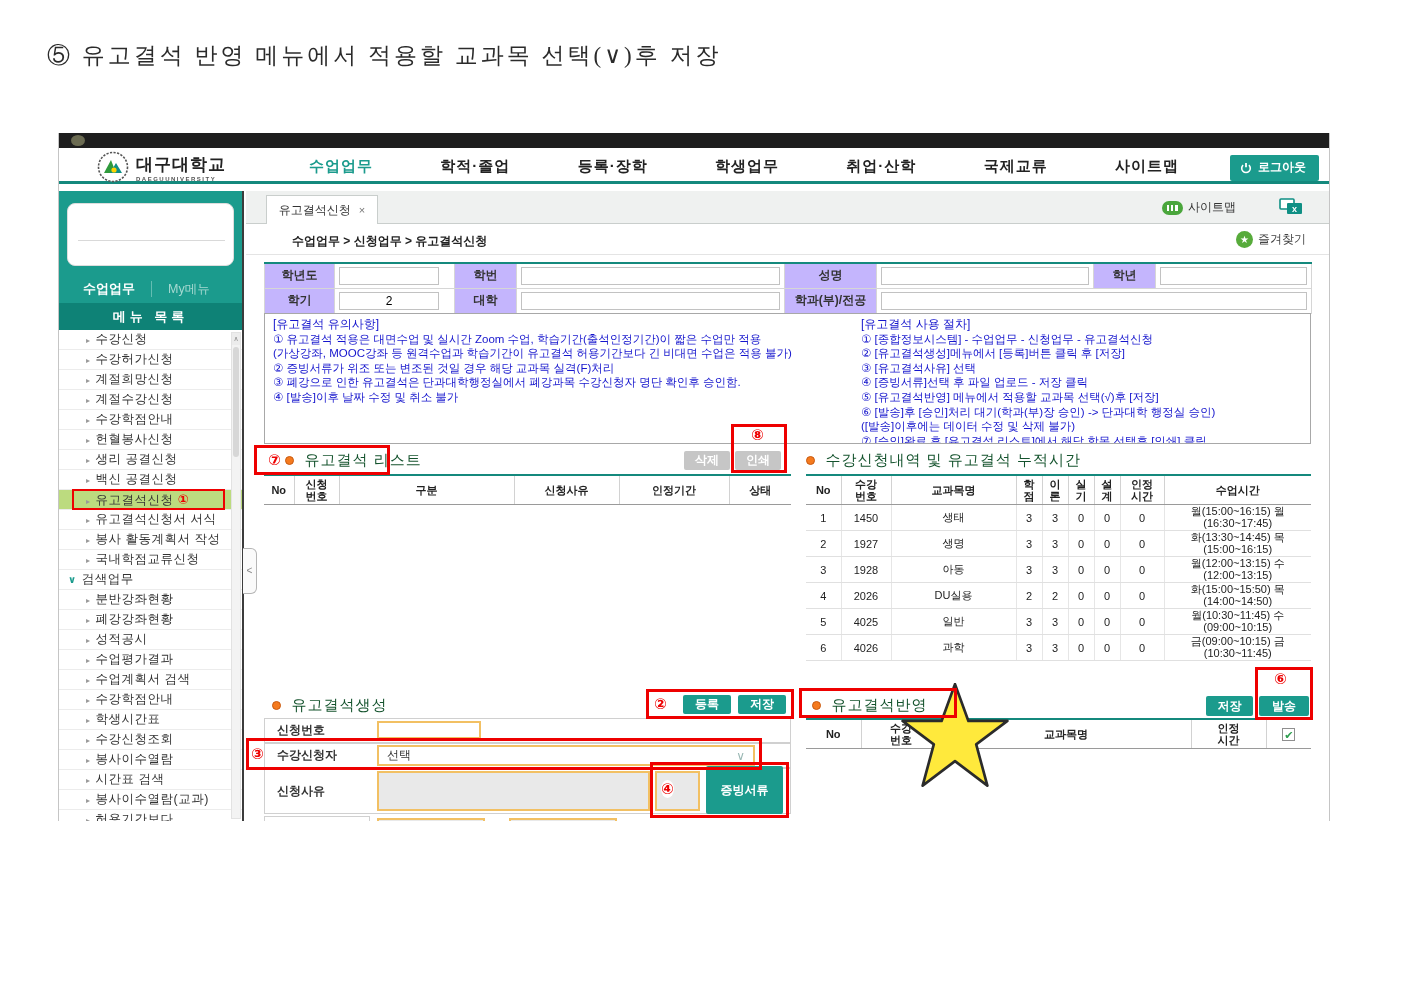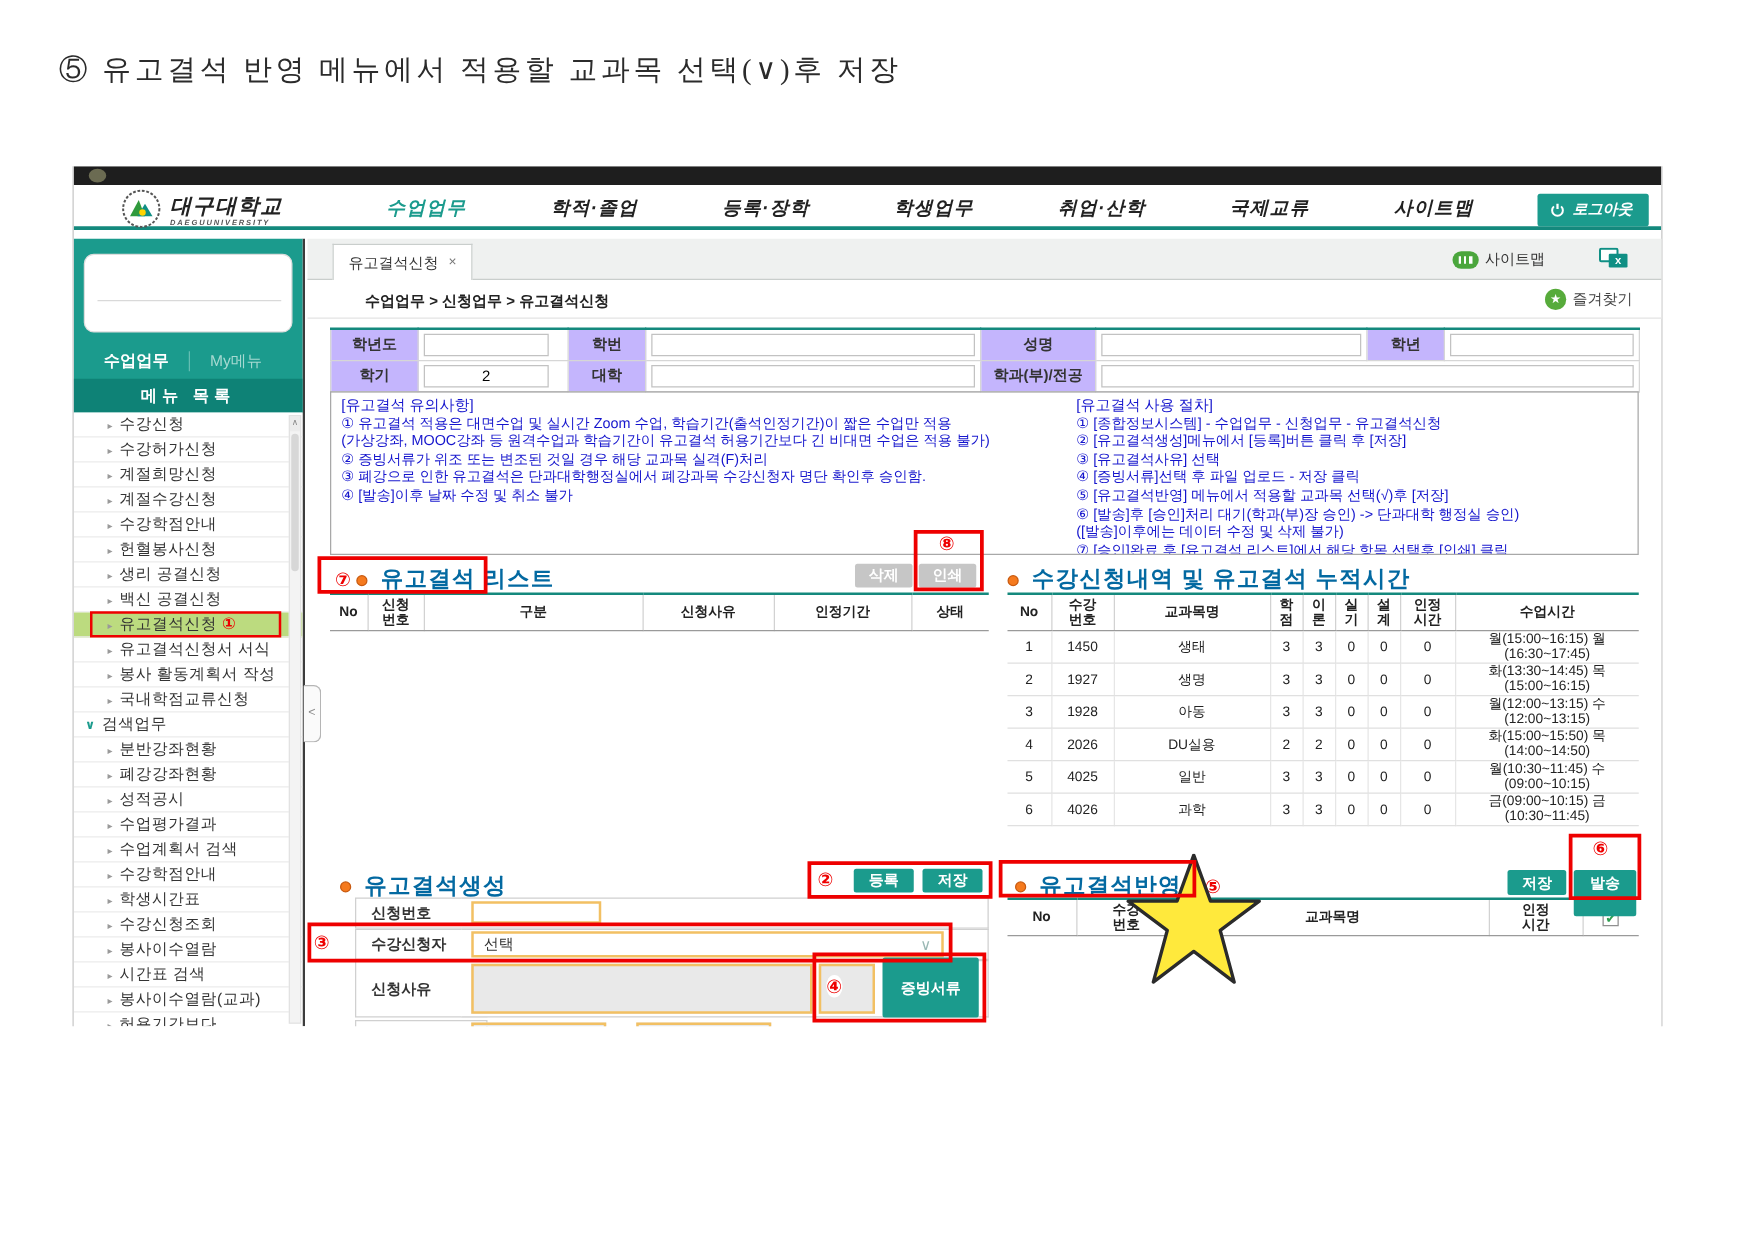--- a/index.html
+++ b/index.html
@@ -12,21 +12,21 @@
 
   .page-title{position:absolute;left:47px;top:40px;font-size:23px;letter-spacing:3px;
       font-family:"Liberation Serif","DejaVu Serif",serif;color:#2b2b2b;}
 
   
   .app{position:absolute;left:58px;top:133px;width:1272px;height:688px;background:#fff;
        border-left:1px solid #c5c5c5;border-right:1px solid #c5c5c5;overflow:hidden;}
   .topbar{position:absolute;left:0;top:0;width:100%;height:15px;background:#1e1e1e;}
   .topbar .dot{position:absolute;left:12px;top:2px;width:14px;height:11px;border-radius:50%;background:#6b6b52;}
 
-  .hdr{position:absolute;left:0;top:15px;width:100%;height:36px;background:#fff;border-bottom:3px solid var(--teal-line);font-style:italic;}
+  .hdr{position:absolute;left:0;top:15px;width:100%;height:36px;background:#fff;border-bottom:3px solid var(--teal-line);}
   .logo{position:absolute;left:38px;top:3px;display:flex;align-items:center;gap:7px;}
   .logo-txt b{font-size:17px;color:#222;letter-spacing:1px;}
   .logo-txt div{font-size:6px;color:#555;letter-spacing:1.5px;font-weight:bold;}
   .nav{position:absolute;left:250px;top:0;width:870px;height:37px;display:flex;justify-content:space-between;align-items:center;}
   .nav-item{font-size:15px;font-weight:bold;color:#222;cursor:pointer;letter-spacing:1px;}
   .nav-item.active{color:var(--teal);}
   .logout-btn{position:absolute;right:10px;top:7px;background:var(--teal);color:#fff;font-size:12px;font-weight:bold;
       padding:4px 13px 5px 10px;border-radius:2px;display:flex;align-items:center;gap:6px;cursor:pointer;}
 
   
@@ -81,41 +81,41 @@
   .sform .sem{text-align:center;}
 
   
   .notices{position:absolute;left:18px;top:58px;width:1047px;height:131px;border:1px solid #a8a8a8;display:flex;overflow:hidden;}
   .ncol{padding:3px 8px;color:var(--blue);font-size:11.5px;font-weight:normal;line-height:14.6px;white-space:nowrap;}
   .ncol.l{width:588px;}
   .ncol .ttl{font-size:12px;}
 
   
   .bullet{display:inline-block;width:9px;height:9px;border-radius:50%;background:#f57a1e;border:1px solid #c85a10;margin-right:6px;}
-  .sec-title{font-size:18px;font-weight:bold;color:#0369a1;letter-spacing:1px;}
+  .sec-title{font-size:15px;font-weight:normal;color:#14532d;letter-spacing:1px;}
   .circled{color:var(--red);font-weight:bold;font-size:15px;font-family:"DejaVu Sans",sans-serif;}
   .redbox{position:absolute;border:3px solid var(--red);pointer-events:none;z-index:25;}
   .tbtn{position:absolute;background:var(--teal);color:#fff;font-size:12px;font-weight:bold;text-align:center;
        border-radius:2px;cursor:pointer;z-index:10;}
   .gbtn{position:absolute;background:var(--gray-btn);color:#fff;font-size:12px;font-weight:bold;text-align:center;border-radius:2px;cursor:pointer;}
 
   
   table.grid{border-collapse:collapse;table-layout:fixed;}
   table.grid th{border-top:2px solid var(--teal-line);border-bottom:1px solid #9a9a9a;border-left:1px solid #d2d2d2;border-right:1px solid #d2d2d2;
       font-size:11px;color:#222;padding:2px 1px;white-space:pre-line;line-height:12px;background:#fff;}
   table.grid th:first-child{border-left:none;} table.grid th:last-child{border-right:none;margin-left:12px;}
   table.grid td{border-bottom:1px solid #e0e0e0;border-left:1px solid #e6e6e6;border-right:1px solid #e6e6e6;
       font-size:11px;text-align:center;padding:1px 2px;height:24px;color:#222;}
   table.grid td:first-child{border-left:none;} table.grid td:last-child{border-right:none;}
   td.time{font-size:10.5px;line-height:11.5px;text-align:left;padding-left:3px;}
   td.cname{text-align:left;padding-left:6px;}
 
   
   .cform-label{position:absolute;border:1px solid #d0d0d0;background:#fff;font-size:12px;font-weight:bold;
-      display:flex;align-items:center;padding-left:12px;margin-left:20px;}
+      display:flex;align-items:center;padding-left:12px;}
   .cform-cell{position:absolute;border:1px solid #d0d0d0;border-left:none;background:#fff;}
   .oinput{position:absolute;border:2px solid #f2c063;background:#fff;z-index:5;}
   .ginput{position:absolute;border:2px solid #f2c063;background:#e9e9e9;z-index:5;}
   .selbox{position:absolute;border:2px solid #f2c063;background:#fff;z-index:5;font-size:12px;color:#333;
       display:flex;align-items:center;justify-content:space-between;padding:0 8px;cursor:pointer;}
   .selbox .chev{color:#9ab8b4;font-size:12px;}
 
   .chkbox{display:inline-block;width:13px;height:13px;background:#fff;border:1px solid #8f8f8f;color:#2e9e4f;
       font-size:11px;font-weight:bold;line-height:12px;text-align:center;cursor:pointer;}
   .star{position:absolute;z-index:20;pointer-events:none;}
@@ -459,21 +459,21 @@
       <span style="position:absolute;left:249px;top:564px;font-size:11px;">~</span>
       <div class="ginput" style="left:263px;top:563px;width:108px;height:18px;"></div>
 
       <div style="position:absolute;left:566px;top:441px;z-index:10;">
         <span class="bullet"></span>
         <span class="sec-title">유고결석반영</span>
         <span class="circled" style="margin-left:14px;">⑤</span>
       </div>
       <div class="redbox" style="left:553px;top:433px;width:158px;height:30px;"></div>
       <div class="tbtn" style="left:960px;top:441px;width:47px;height:20px;line-height:20px;">저장</div>
-      <div class="tbtn" style="left:1013px;top:441px;width:50px;height:37px;line-height:20px;">발송</div>
+      <div class="tbtn" style="left:1013px;top:441px;width:50px;height:20px;line-height:20px;">발송</div>
       <div class="redbox" style="left:1009px;top:412px;width:58px;height:53px;"></div>
       <span class="circled" style="position:absolute;left:1028px;top:415px;z-index:26;">⑥</span>
       <table class="grid" style="position:absolute;left:560px;top:463px;width:505px;">
         <colgroup>
             <col style="width:55px">
             <col style="width:80px">
             <col style="width:250px">
             <col style="width:75px">
             <col style="width:45px">
           </colgroup>

